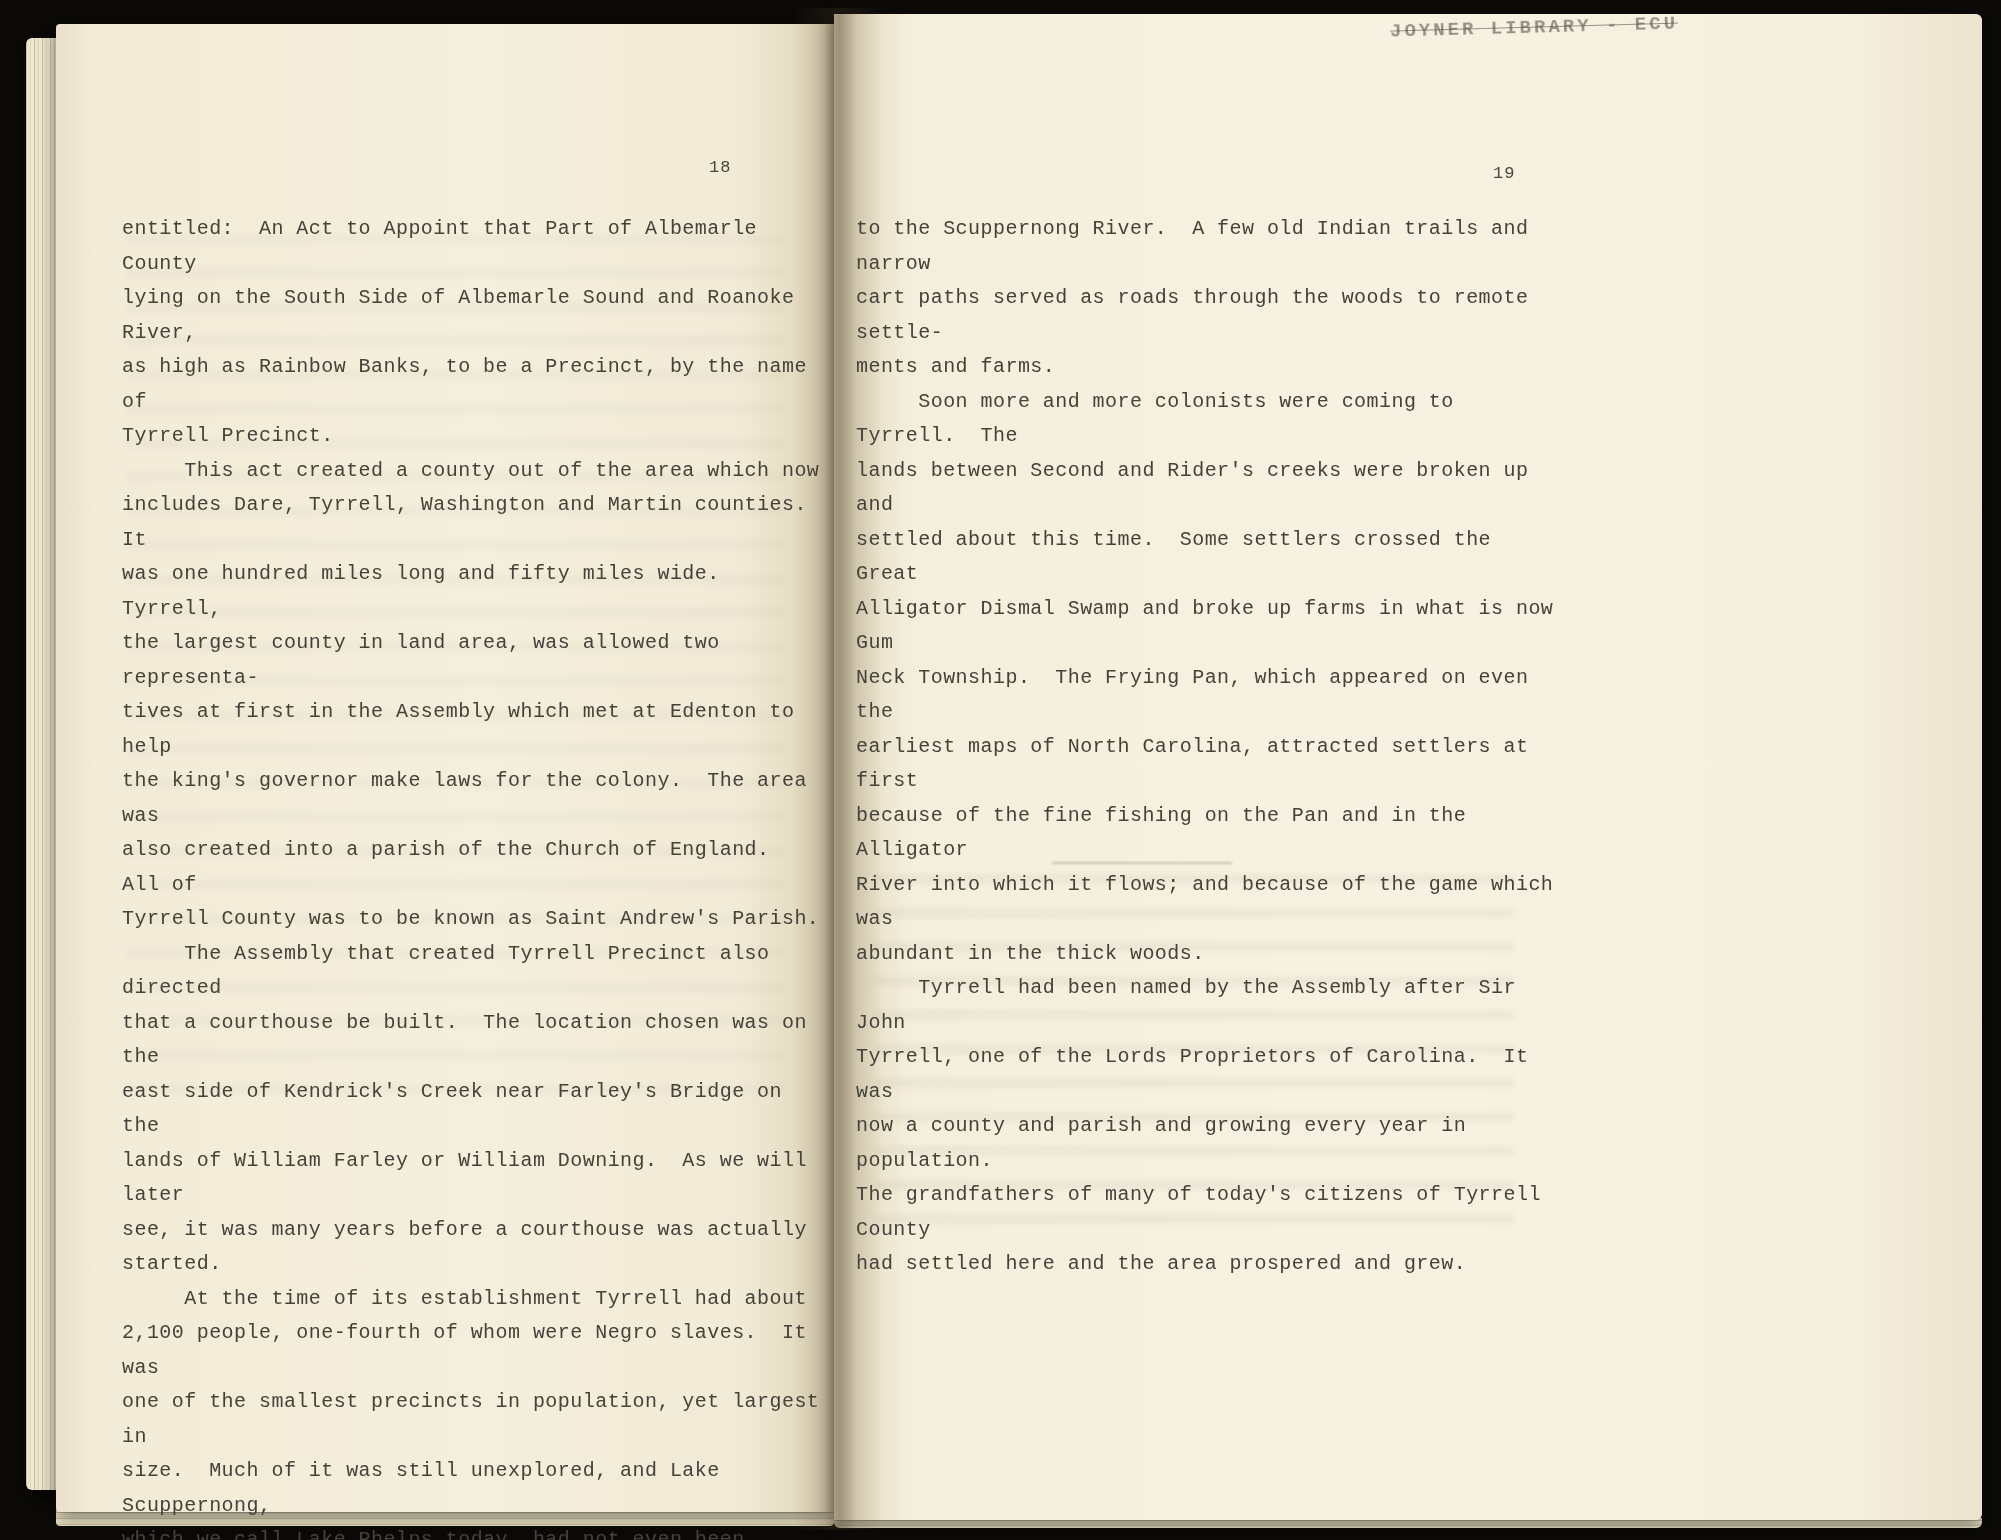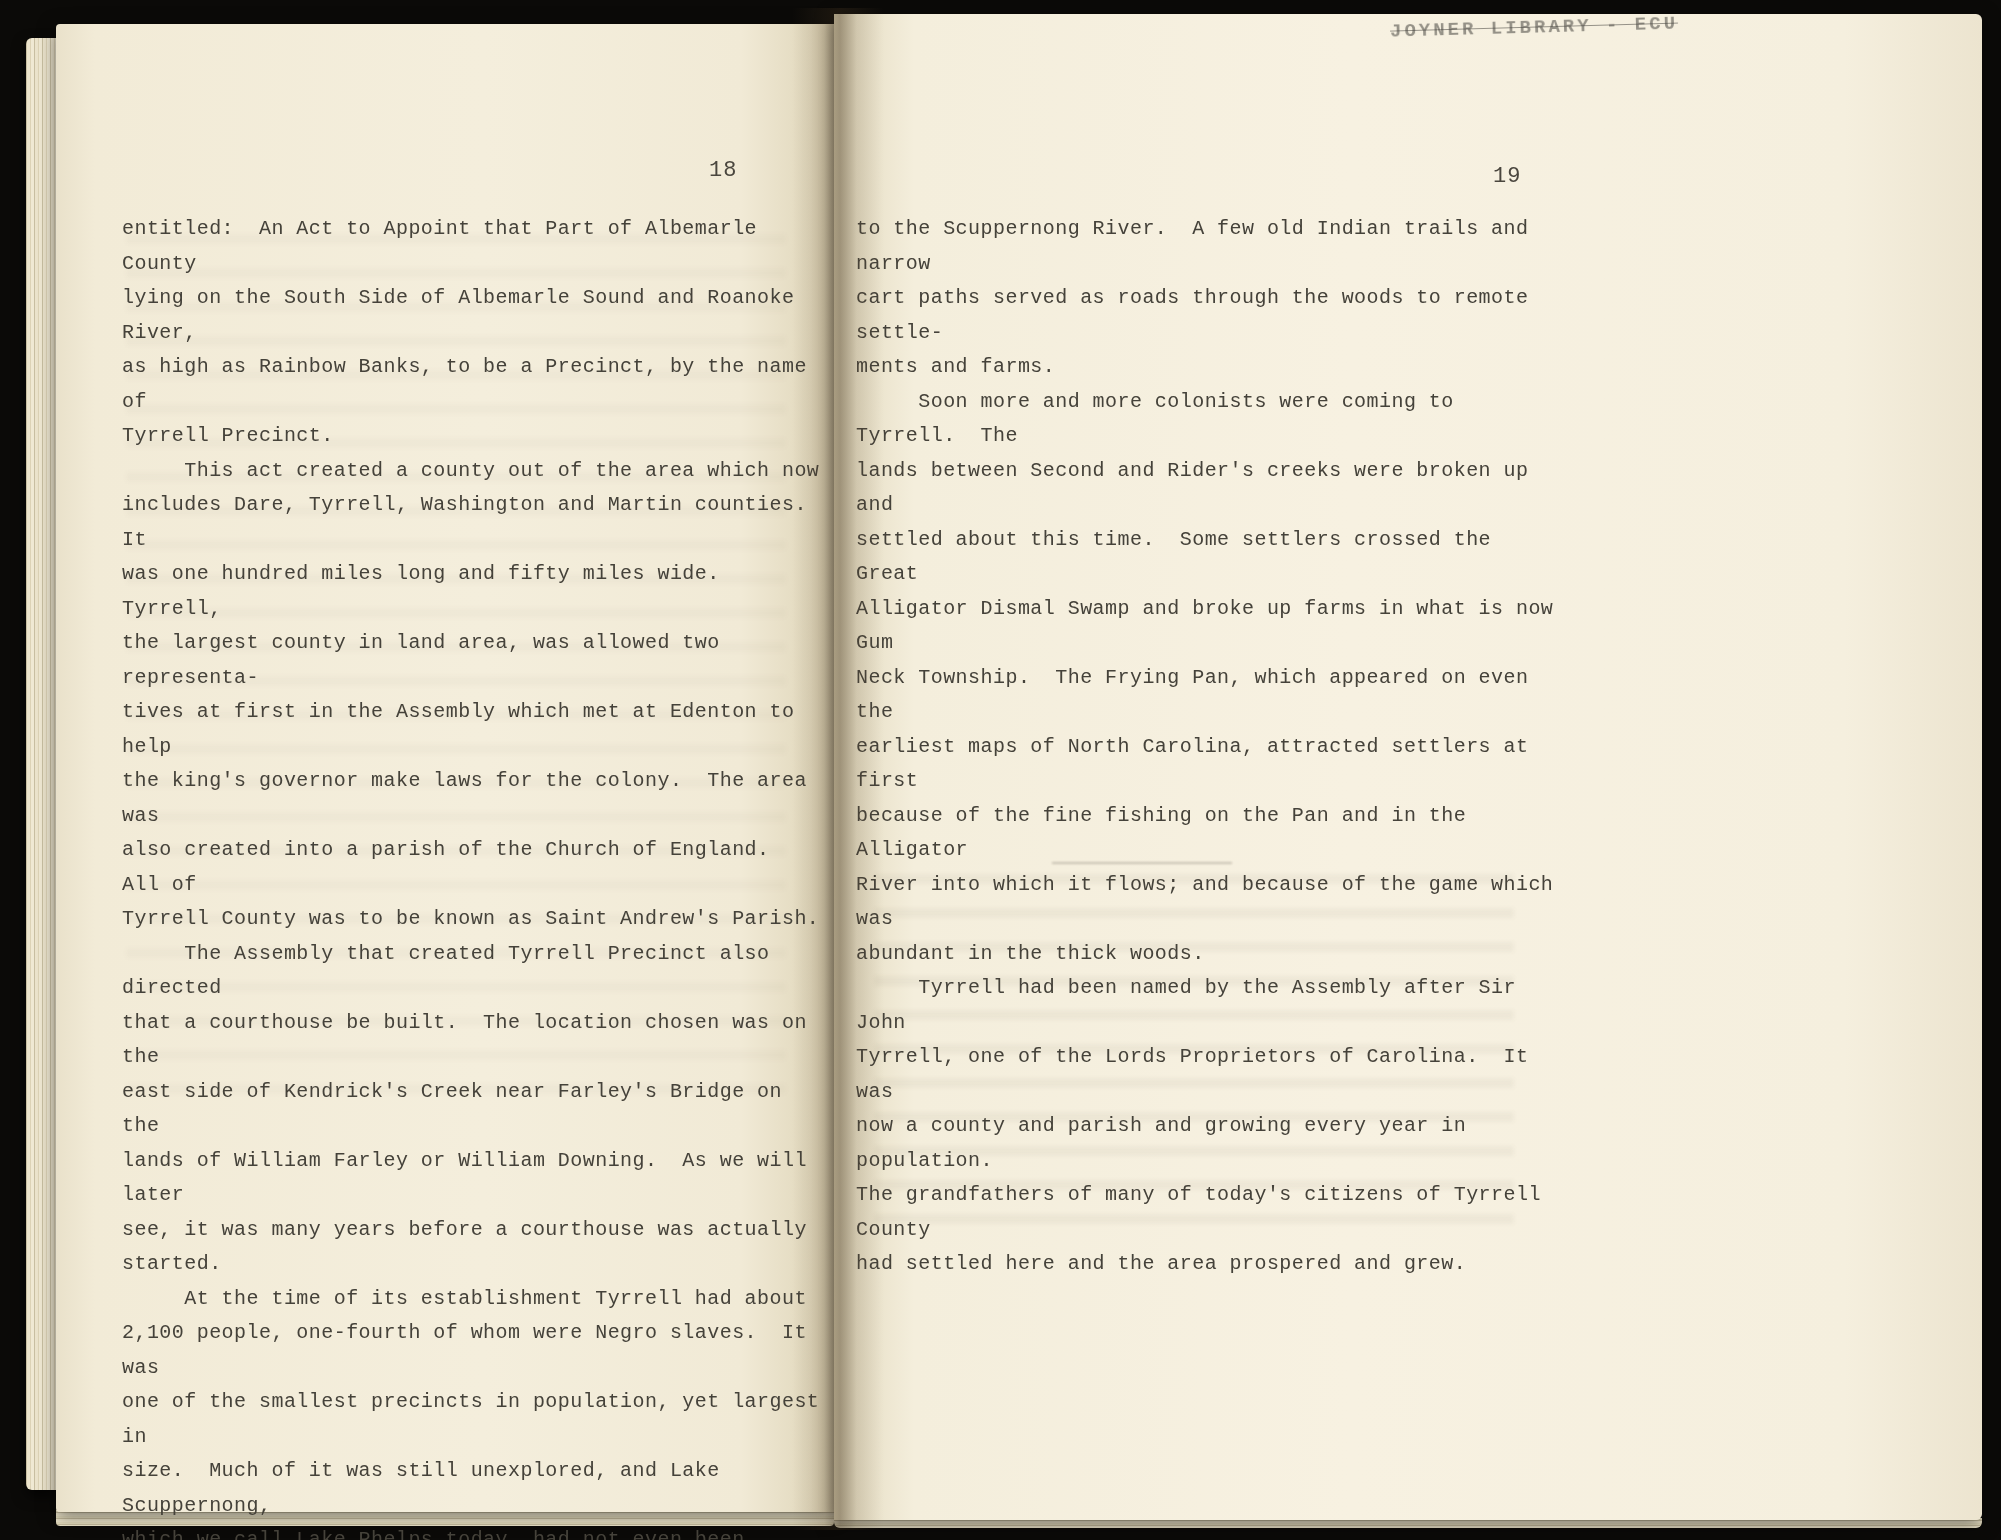--- a/index.html
+++ b/index.html
@@ -52,21 +52,21 @@
   }
   .spine {
     position:absolute; left:766px; top:0; width:92px; height:100%;
     background:linear-gradient(90deg,
       rgba(0,0,0,0) 0%, rgba(90,70,45,.18) 35%,
       rgba(60,45,28,.38) 52%, rgba(90,70,45,.16) 70%, rgba(0,0,0,0) 100%);
     pointer-events:none;
   }
 
   .pagenum {
-    position:absolute; font-size:22px; color:#4a463e; letter-spacing:1px;
+    position:absolute; font-size:17px; color:#4a463e; letter-spacing:1px;
   }
   .pagenum-left { left:653px; top:134px; }
   .pagenum-right { left:612px; top:150px;margin-left:47px; }
 
   .body-text {
     position:absolute; font-size:20px; line-height:34.5px;
     letter-spacing:.45px; color:#45423a;
   }
   .body-left  { left:66px; top:188px; width:700px; }
   .body-right { left:22px; top:198px; width:700px; }

